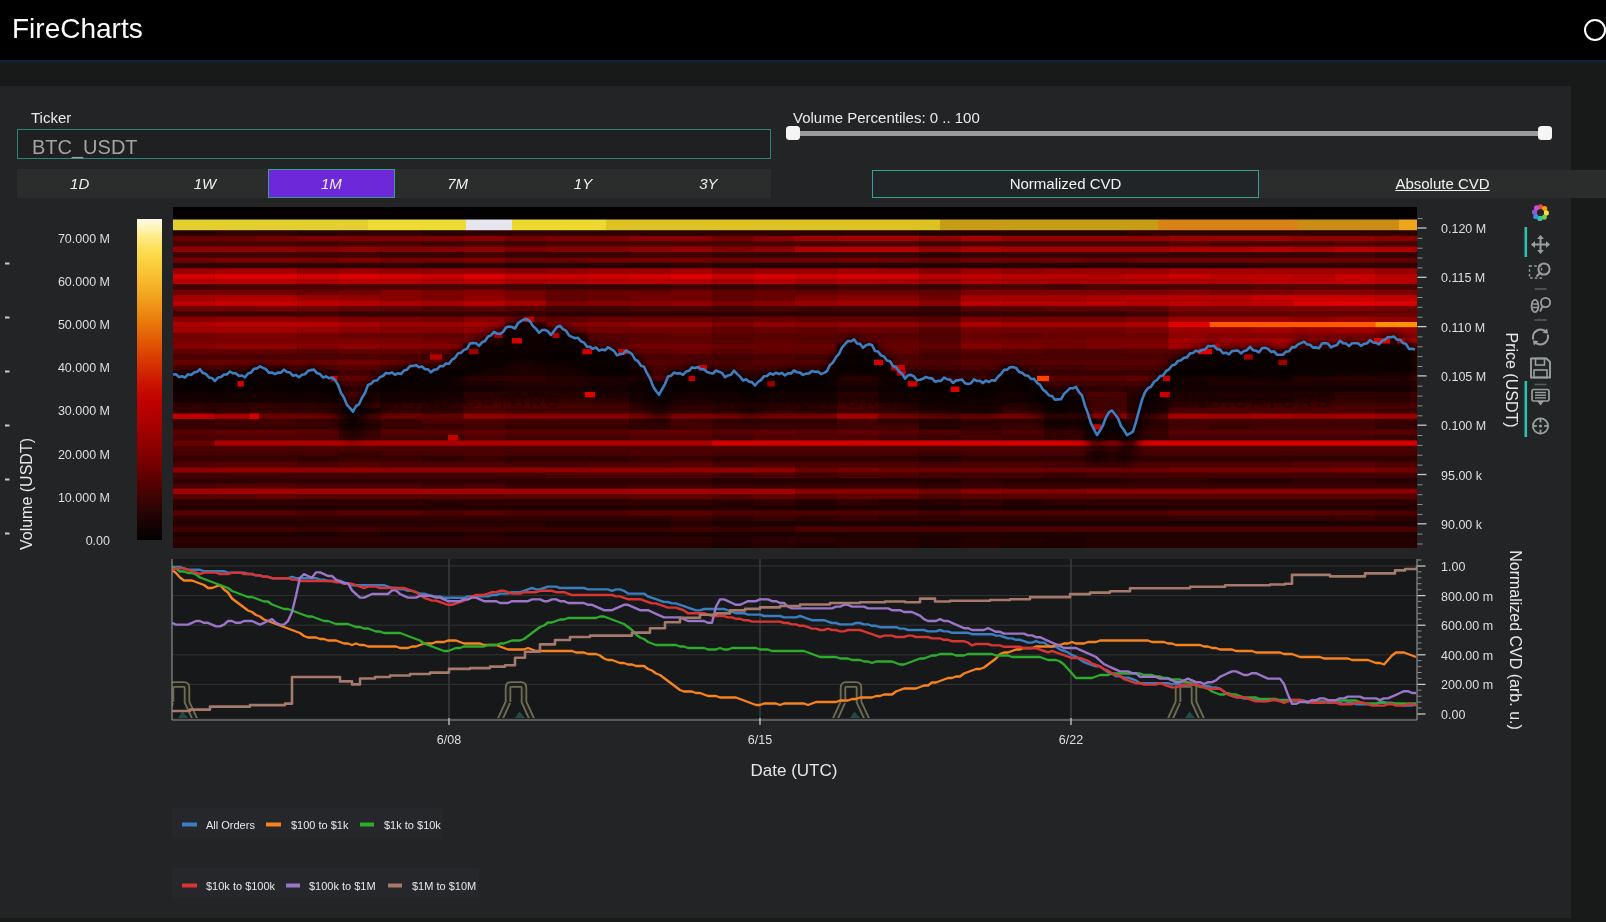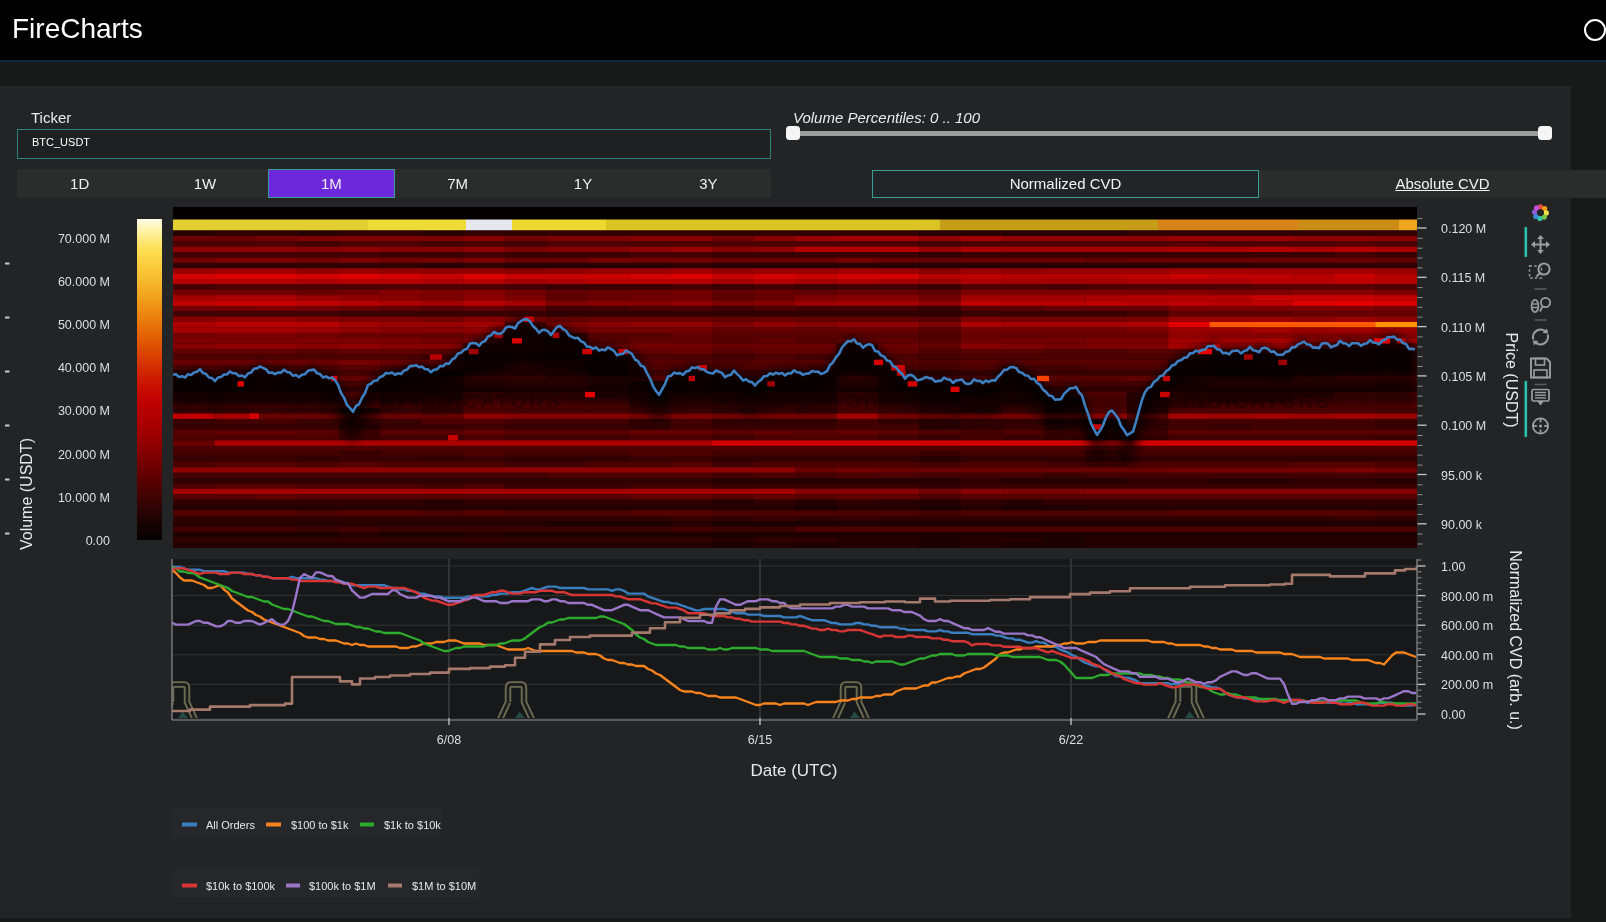--- a/index.html
+++ b/index.html
@@ -7,24 +7,24 @@
   font-family:"Liberation Sans", sans-serif; }
 #header { position:absolute; left:0; top:0; width:1606px; height:62px; background:#000000;
   border-bottom:2px solid #0b2740; }
 #header .title { position:absolute; left:12px; top:13px; font-size:28px; color:#ffffff; }
 #hcirc { position:absolute; left:1584px; top:19px; width:22px; height:22px;
   border:2.6px solid #fff; border-radius:50%; }
 #panel { position:absolute; left:0; top:86px; width:1571px; height:832px; background:#232425; }
 .lbl { position:absolute; font-size:15px; color:#eaeaea; }
 #tickerbox { position:absolute; left:17px; top:129px; width:754px; height:30px;
   border:1.4px solid #2d8579; background:#1e2021; }
-#tickerbox span { position:absolute; left:14px; top:6px; font-size:11px; color:#ffffff; }
+#tickerbox span { position:absolute; left:14px; top:6px; font-size:20px; color:#a3a3a3; }
 #tbtns { position:absolute; left:17px; top:169px; width:754px; height:29px; display:flex; }
 #tbtns .b { flex:1; background:#2b2d2d; color:#f0f0f0; font-size:15px; display:flex;
-  align-items:center; justify-content:center; }
+  align-items:center; justify-content:center;font-style:italic; }
 #tbtns .b.sel { background:#6d28d9; border:1.4px solid #35a093; }
 #slider { position:absolute; left:792px; top:131px; width:753px; height:4.5px; background:#9a9c9c; }
 .knob { position:absolute; top:126px; width:13.5px; height:13.5px; background:#f5f5f5;
   border-radius:3.5px; }
 #cvdbtns { position:absolute; left:834px; top:169.5px; width:754px; height:28px; display:flex;margin-left:38px; }
 #cvdbtns .b { flex:1; background:#2b2d2d; color:#f2f2f2; font-size:15px; display:flex;
   align-items:center; justify-content:center; }
 #cvdbtns .b.sel { background:#222527; border:1.4px solid #35a093; }
 #figure { position:absolute; left:0; top:0; width:1571px; height:922px; }
 </style>
@@ -40,21 +40,21 @@
     <span>BTC_USDT</span>
   </div>
 <div id="tbtns">
  <div class="b">1D</div>
     <div class="b">1W</div>
     <div class="b sel">1M</div>
  <div class="b">7M</div>
     <div class="b">1Y</div>
     <div class="b">3Y</div>
 </div>
-<div class="lbl" style="left:793px; top:109px;font-style:italic;">Volume Percentiles: 0 .. 100</div>
+<div class="lbl" style="left:793px; top:109px;">Volume Percentiles: 0 .. 100</div>
 <div id="slider"></div>
 <div class="knob" style="left:786px;"></div>
 <div class="knob" style="left:1538px;"></div>
 <div id="cvdbtns">
  <div class="b sel" style="flex:0 0 387px;">Normalized CVD</div>
     <div class="b" style="flex:1;text-decoration:underline;">Absolute CVD</div>
 </div>
 <div id="figure">
 <svg width="1571" height="922" viewBox="0 0 1571 922" style="position:absolute;left:0;top:0" font-family="Liberation Sans, sans-serif">
 <style>

